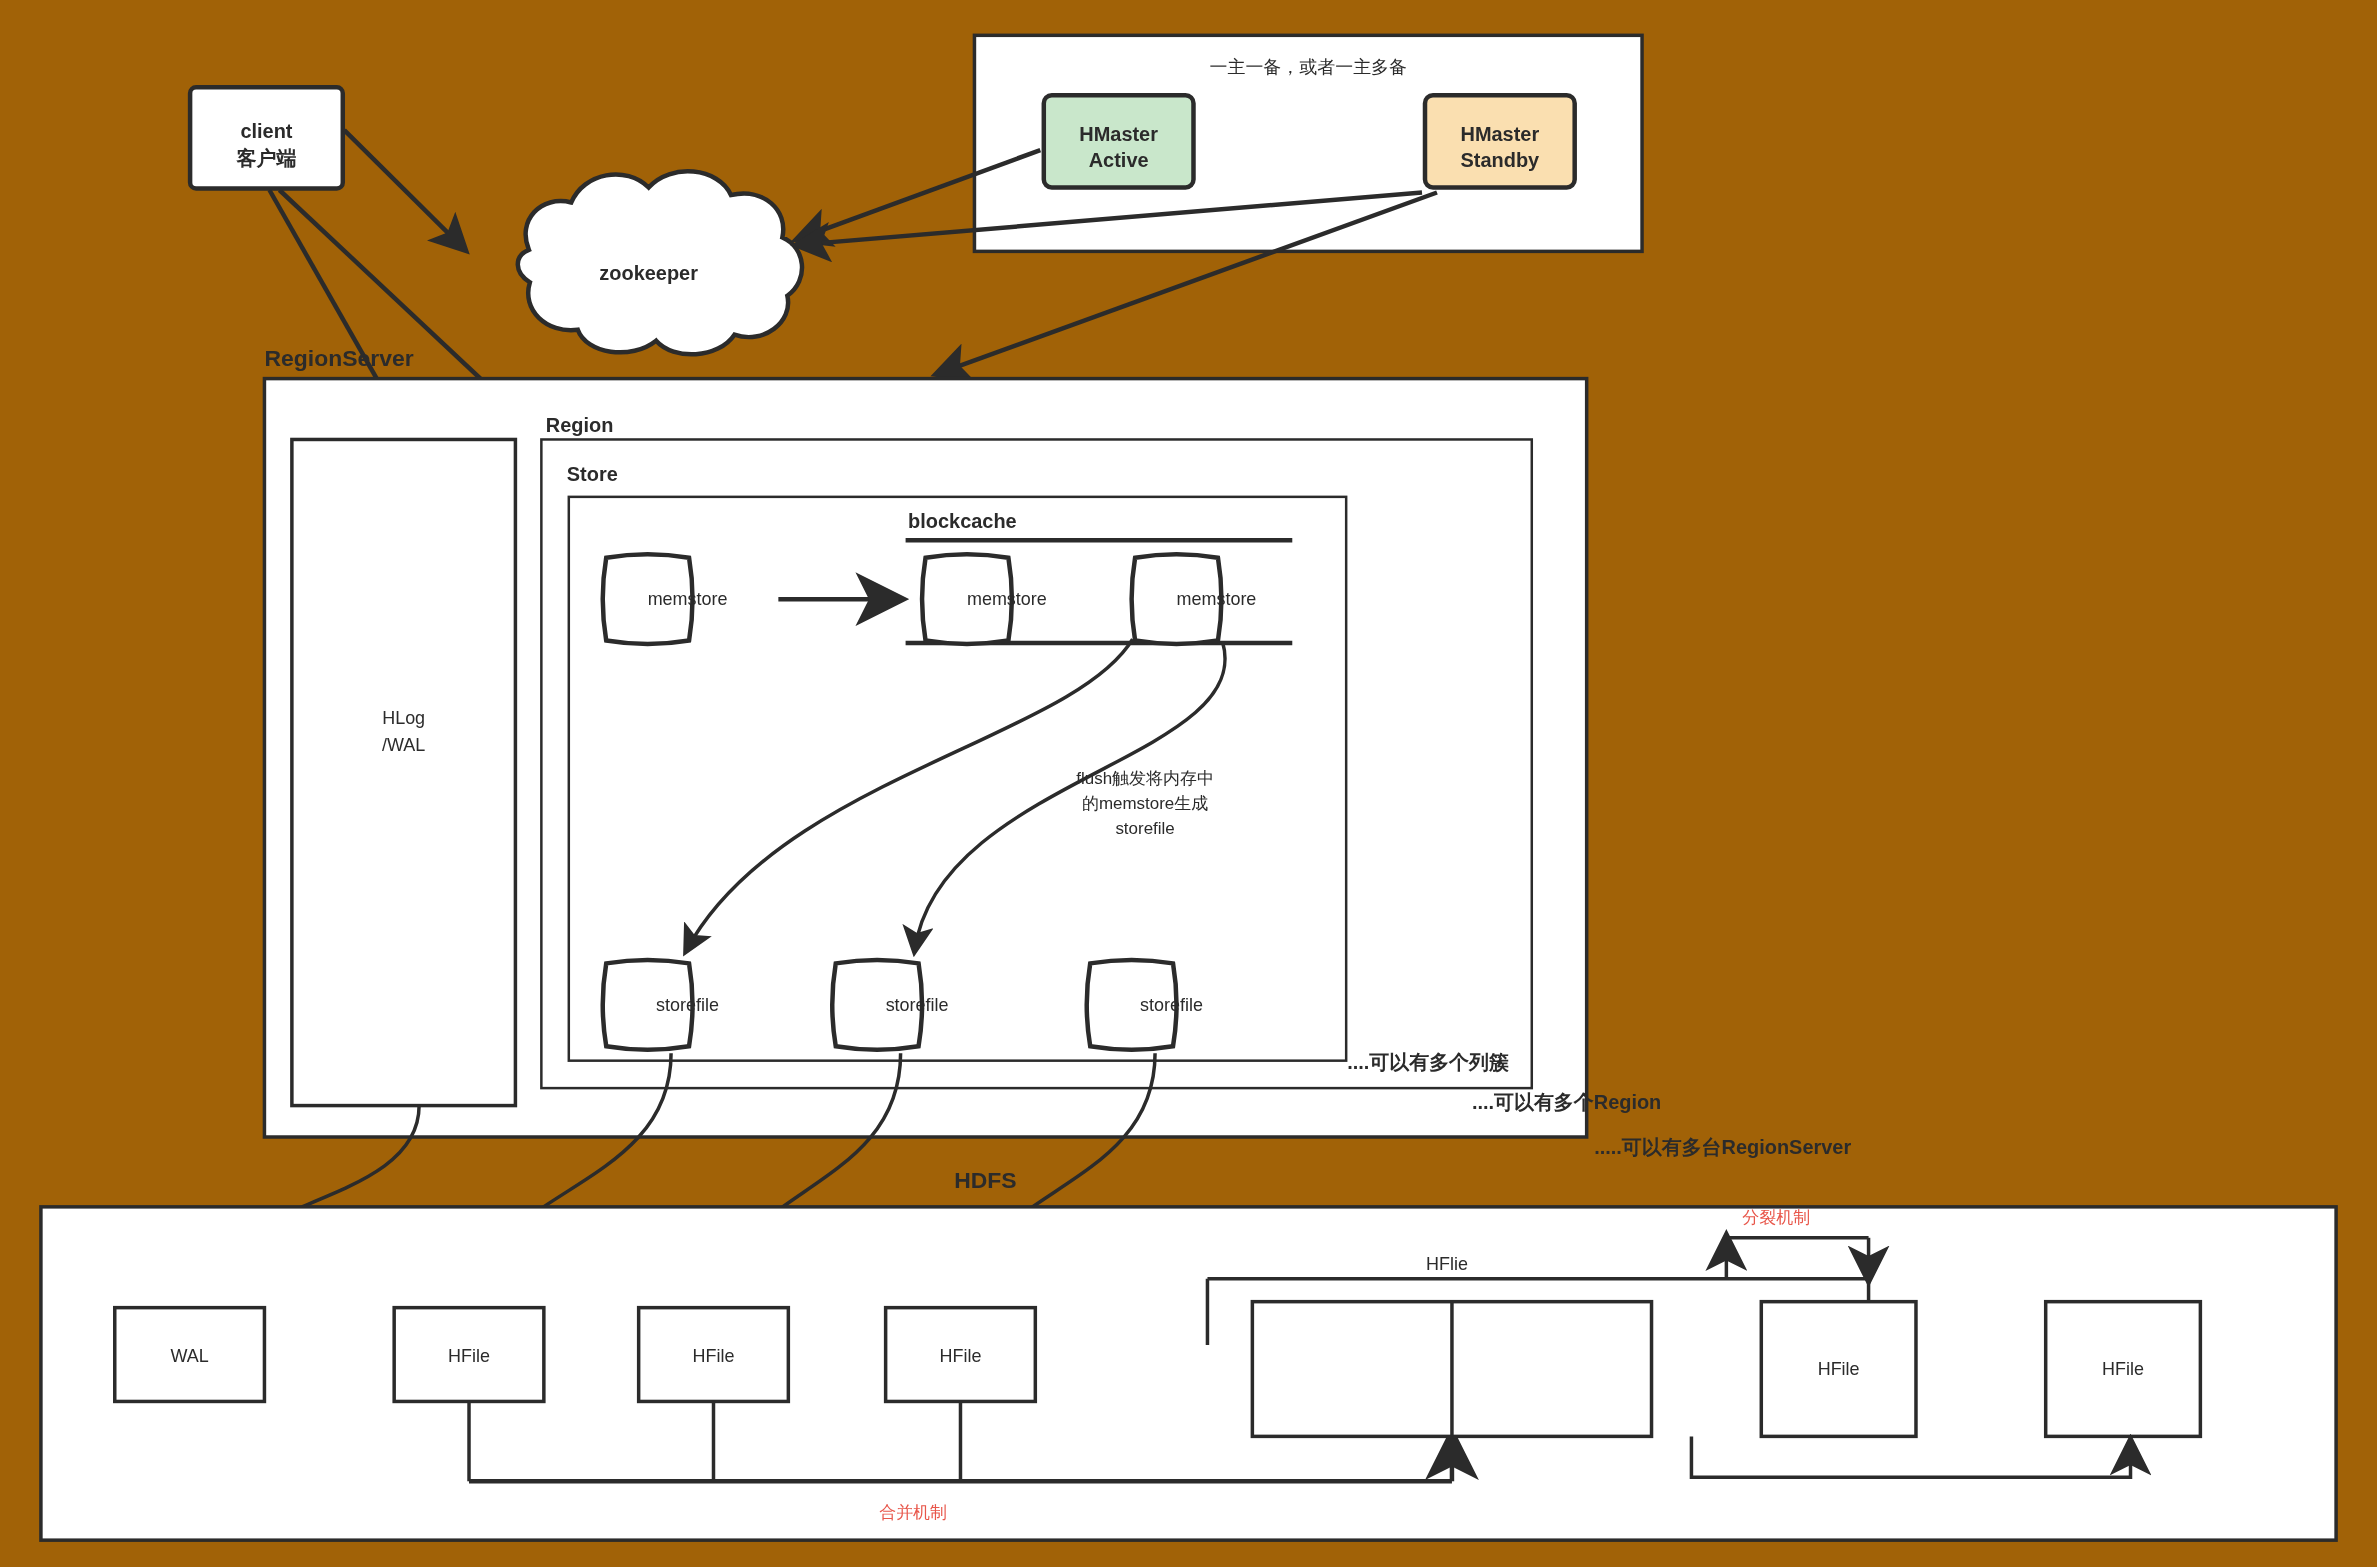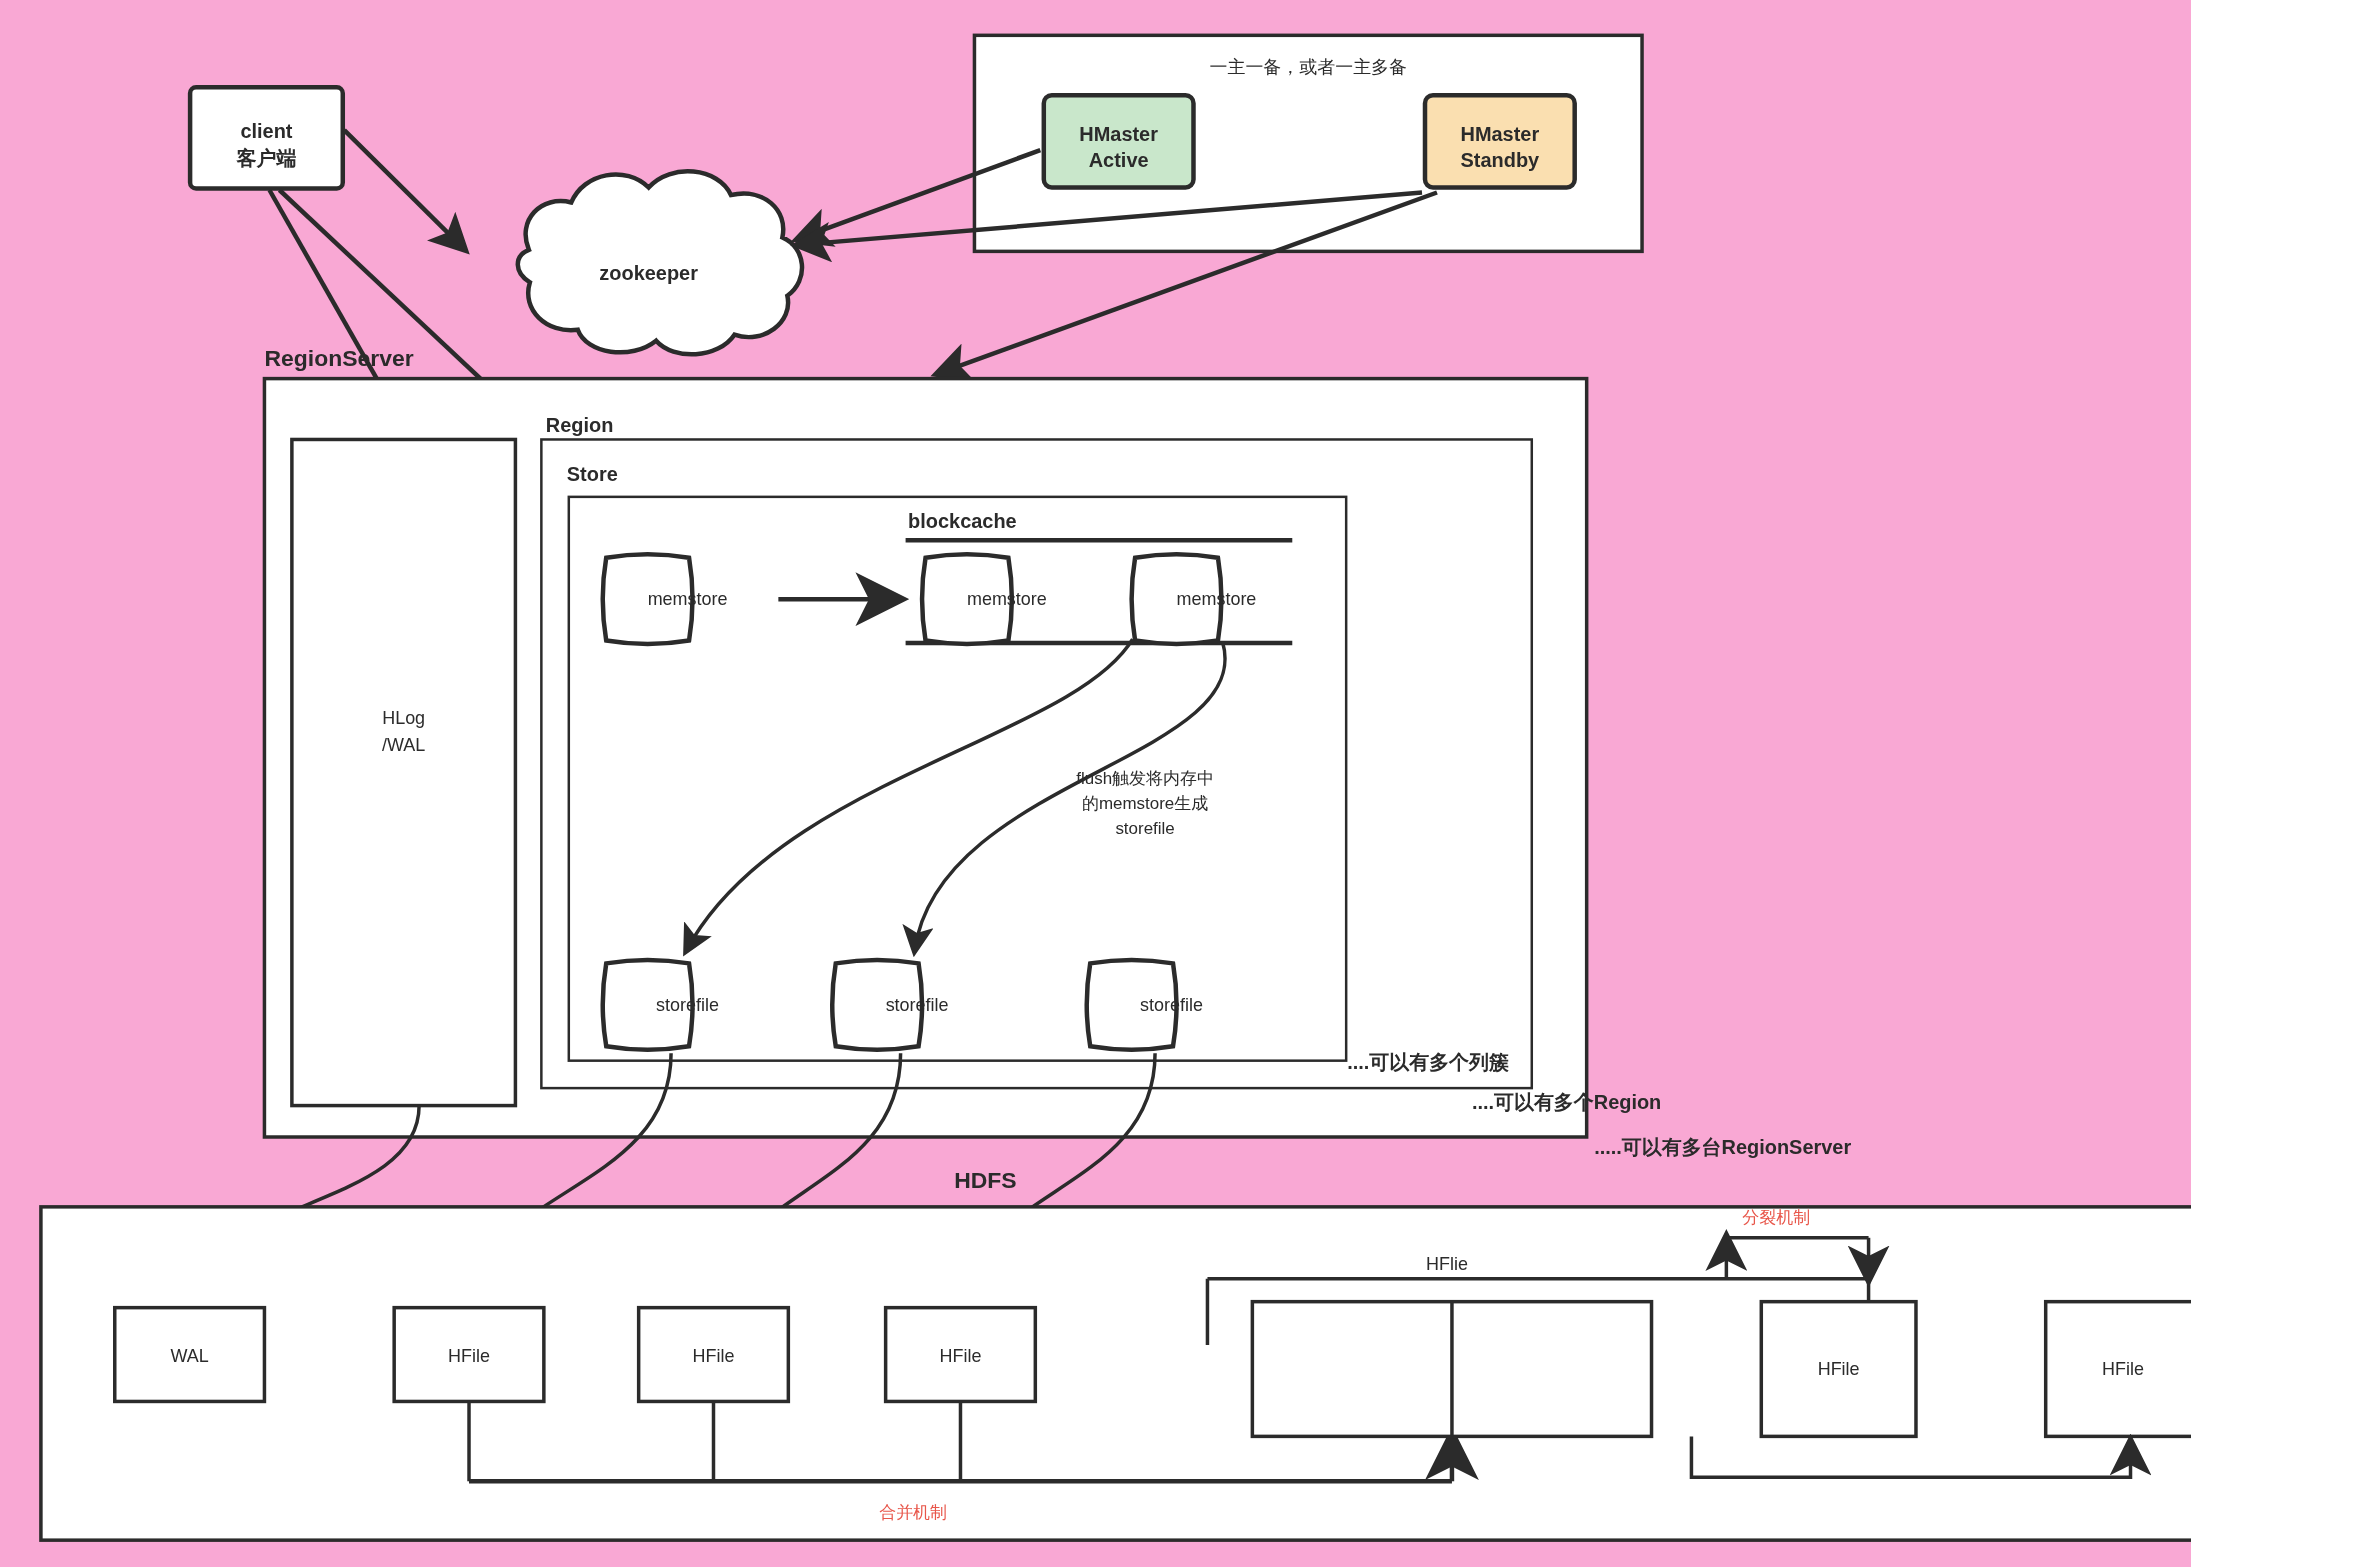--- a/index.html
+++ b/index.html
@@ -1,17 +1,17 @@
 <!DOCTYPE html>
 <html style="font-size:8px"><head>
 <meta charset="utf-8">
 <style>
   html,body{margin:0;padding:0;background:#ffffff;}
   body{font-family:"Liberation Sans","DejaVu Sans",sans-serif;}
-  #stage{position:relative;width:2191px;height:1568px;background:#f9a8d4;overflow:hidden;}
+  #stage{position:relative;width:2377px;height:1568px;background:#a16207;overflow:hidden;}
   svg{position:absolute;left:0;top:0;width:2377px;height:1568px;display:block;}
   .shape{fill:#ffffff;stroke:#2b2b2b;}
   .thick{stroke-width:9;}
   .med{stroke-width:7;}
   .thin{stroke-width:5;}
   .line{fill:none;stroke:#2b2b2b;stroke-width:9;}
   .line-thin{fill:none;stroke:#2b2b2b;stroke-width:7;}
   text{fill:#2b2b2b;font-family:"Liberation Sans","DejaVu Sans",sans-serif;}
   .t-red{fill:#e8564a;}
   .cap{font-size:34px;}

